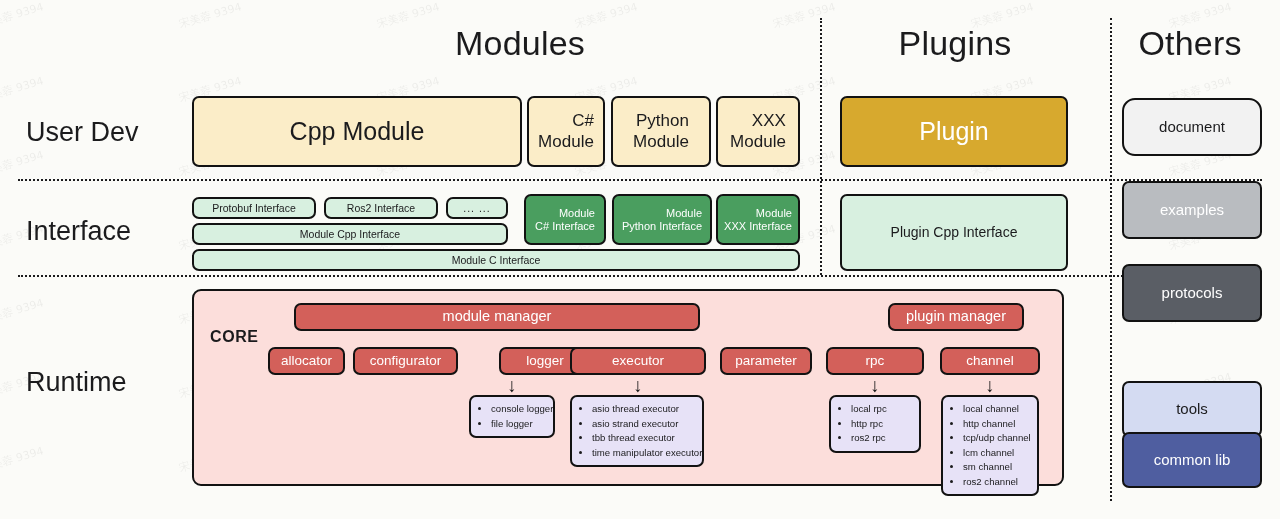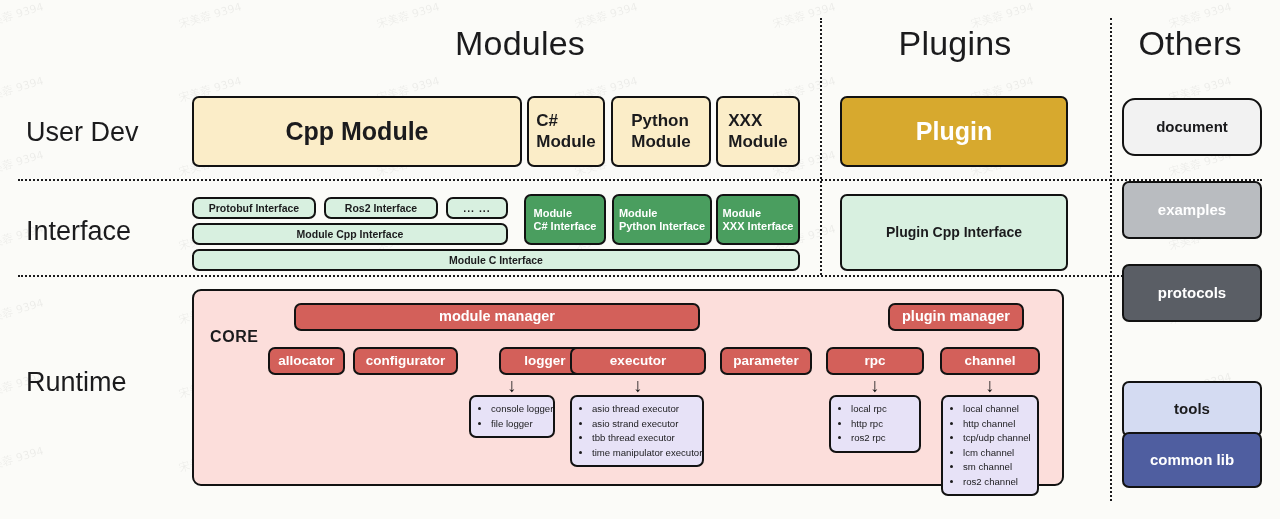--- a/index.html
+++ b/index.html
@@ -54,24 +54,23 @@
 
   
   .box{
     position:absolute;
     box-sizing:border-box;
     border:2px solid #121212;
     border-radius:7px;
     display:flex;
     align-items:center;
     justify-content:center;
-    text-align:left;
+    text-align:right;
     line-height:1.18;
     white-space:pre-line;
-    font-weight:bold;
   }
 
   
   .cream   {background:#fbedc8;color:#1b1b1d;}
   .gold    {background:#d7a92e;color:#ffffff;}
   .mint    {background:#d8f0e0;color:#1b1b1d;}
   .green   {background:#4a9e5f;color:#ffffff;}
   .red     {background:#d3605a;color:#ffffff;}
   .corepanel{background:#fcdedb;color:#1b1b1d;}
   .g-document{background:#f2f2f2;color:#1b1b1d;}

